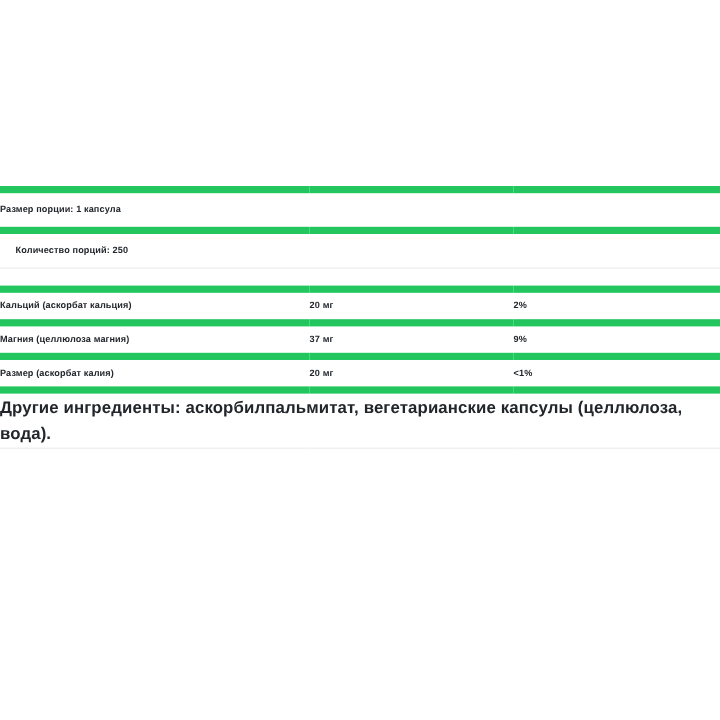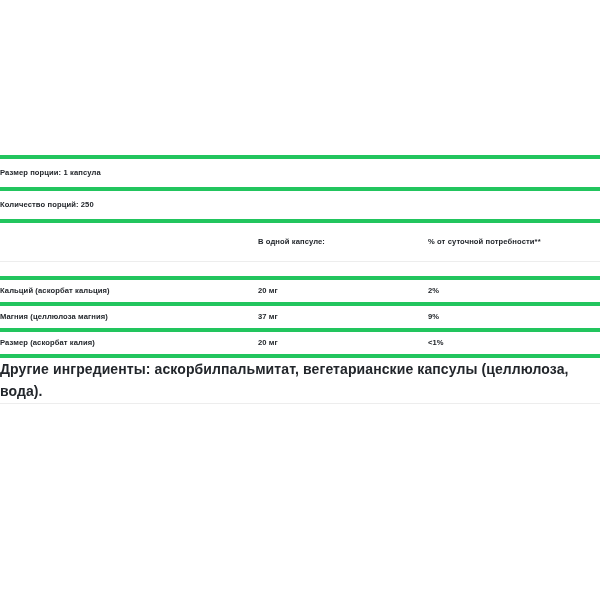--- a/index.html
+++ b/index.html
@@ -26,21 +26,21 @@
   .supp-table {
     position: absolute;
     top: 155px;
     left: 0;
     width: 600px;
     border-collapse: collapse;
     table-layout: fixed;
   }
 
   .supp-table td {
-    border-top: 4px solid #22c55e;
+    border-top: 6px solid #22c55e;
     border-bottom: 1px solid #ededed;
     padding: 0;
     vertical-align: middle;
   }
 
   .col-name   { width: 258px; }
   .col-amount { width: 170px; }
   .col-dv     { width: 172px; }
 
   .cell-name {
@@ -54,21 +54,21 @@
   .cell-val {
     padding: 9px 6px 9px 2px;
     font-size: 7.6px;
     font-weight: bold;
     line-height: 1.65;
     letter-spacing: 0.1px;
     color: #22262b;
   }
 
   tr.r-serving td { height: 28px; }
-  tr.r-count   td { height: 28px; }
+  tr.r-count   td { height: 28px; padding-left: 13px; }
   tr.r-head    td { height: 38px; }
   tr.r-vitc    td { height: 44px; }
   tr.r-spacer  td { height: 14px; border-top: 1px solid #ededed; border-bottom: 1px solid #ededed; }
   tr.r-simple  td { height: 22px; }
   tr.r-note    td { height: 24px; }
   tr.r-other   td { height: 28px; }
 
   .spacer-cell { padding: 0; }
 
   .note-text {
@@ -102,25 +102,20 @@
     <tbody>
 
       <tr class="r-serving">
         <td class="cell-name" colspan="3">Размер порции: 1 капсула</td>
       </tr>
 
       <tr class="r-count">
         <td class="cell-name" colspan="3">Количество порций: 250</td>
       </tr>
 
-      <tr class="r-head">
-        <td class="cell-name"></td>
-        <td class="cell-val">В одной капсуле:</td>
-        <td class="cell-val">% от суточной потребности**</td>
-      </tr>
 
 
       <tr class="r-spacer">
         <td class="spacer-cell" colspan="3"></td>
       </tr>
 
       <tr class="r-simple">
         <td class="cell-name">Кальций (аскорбат кальция)</td>
         <td class="cell-val">20 мг</td>
         <td class="cell-val">2%</td>

